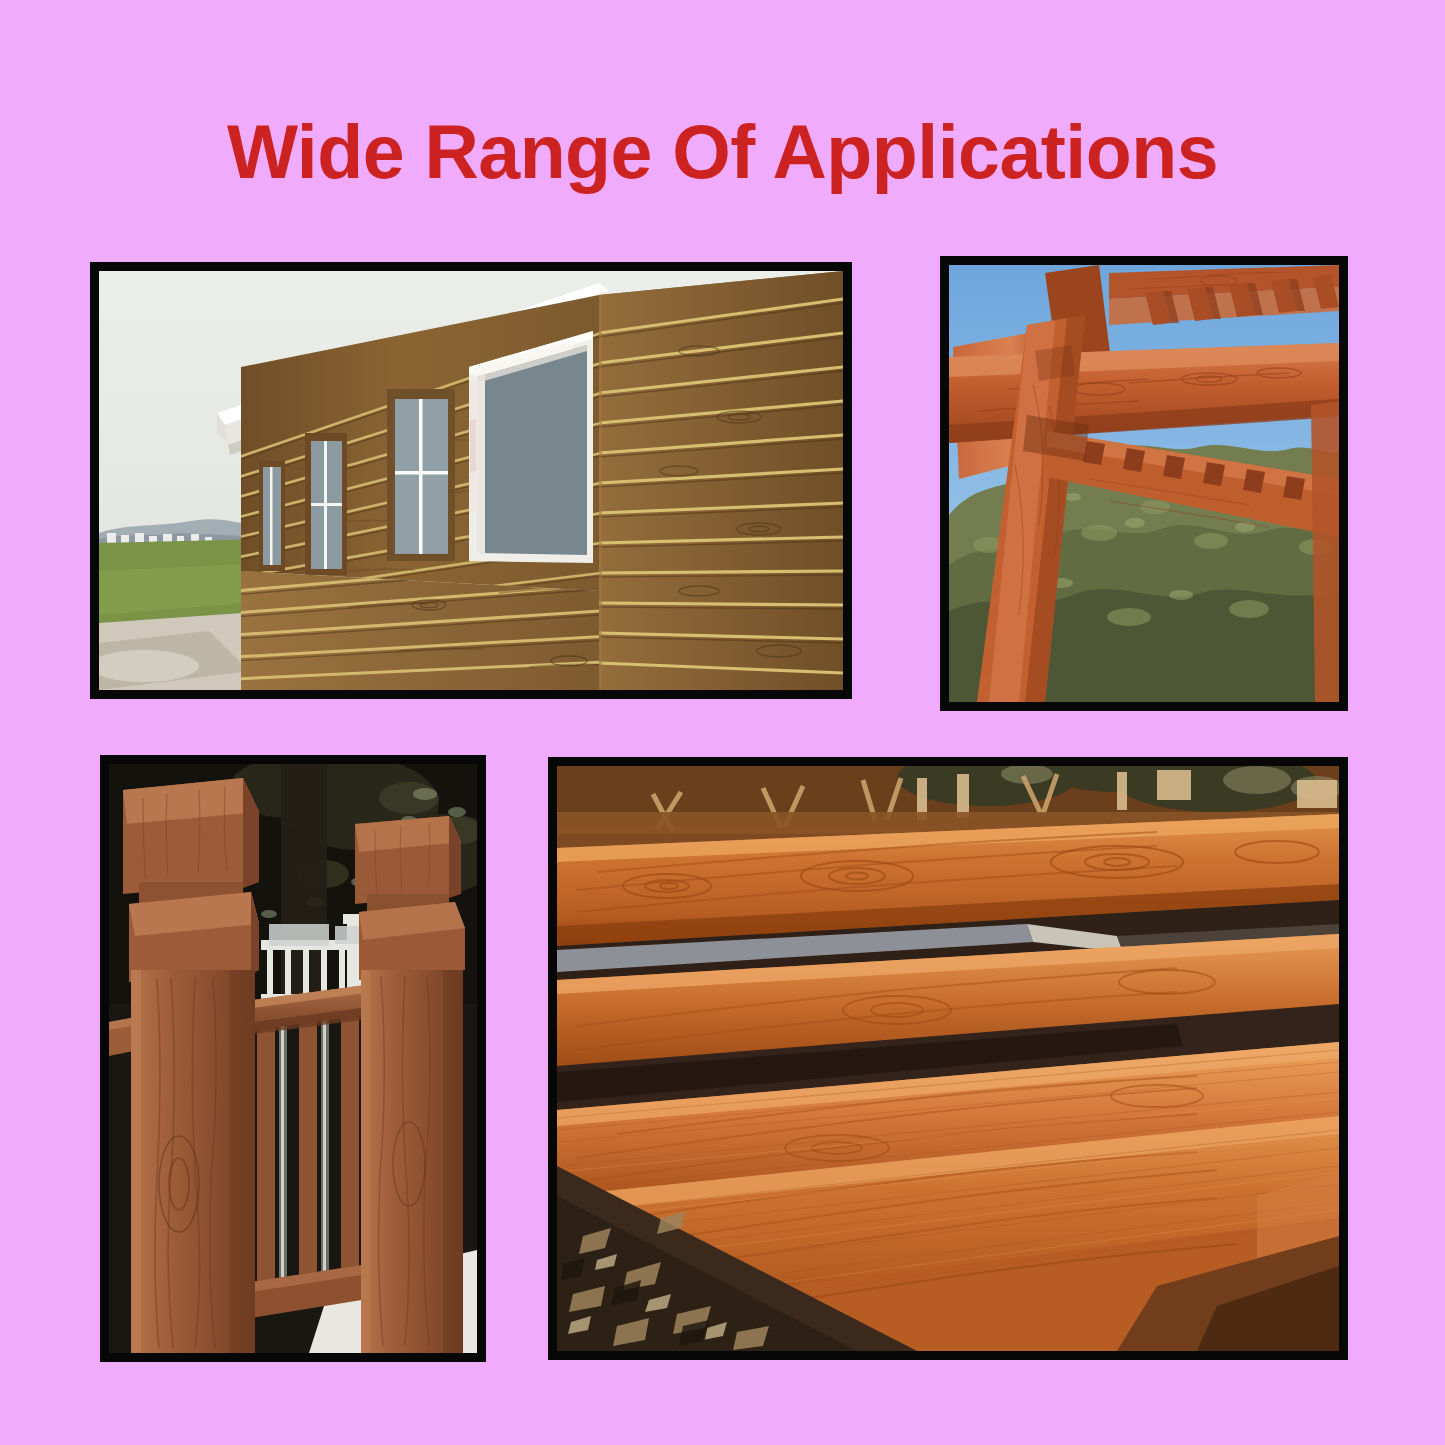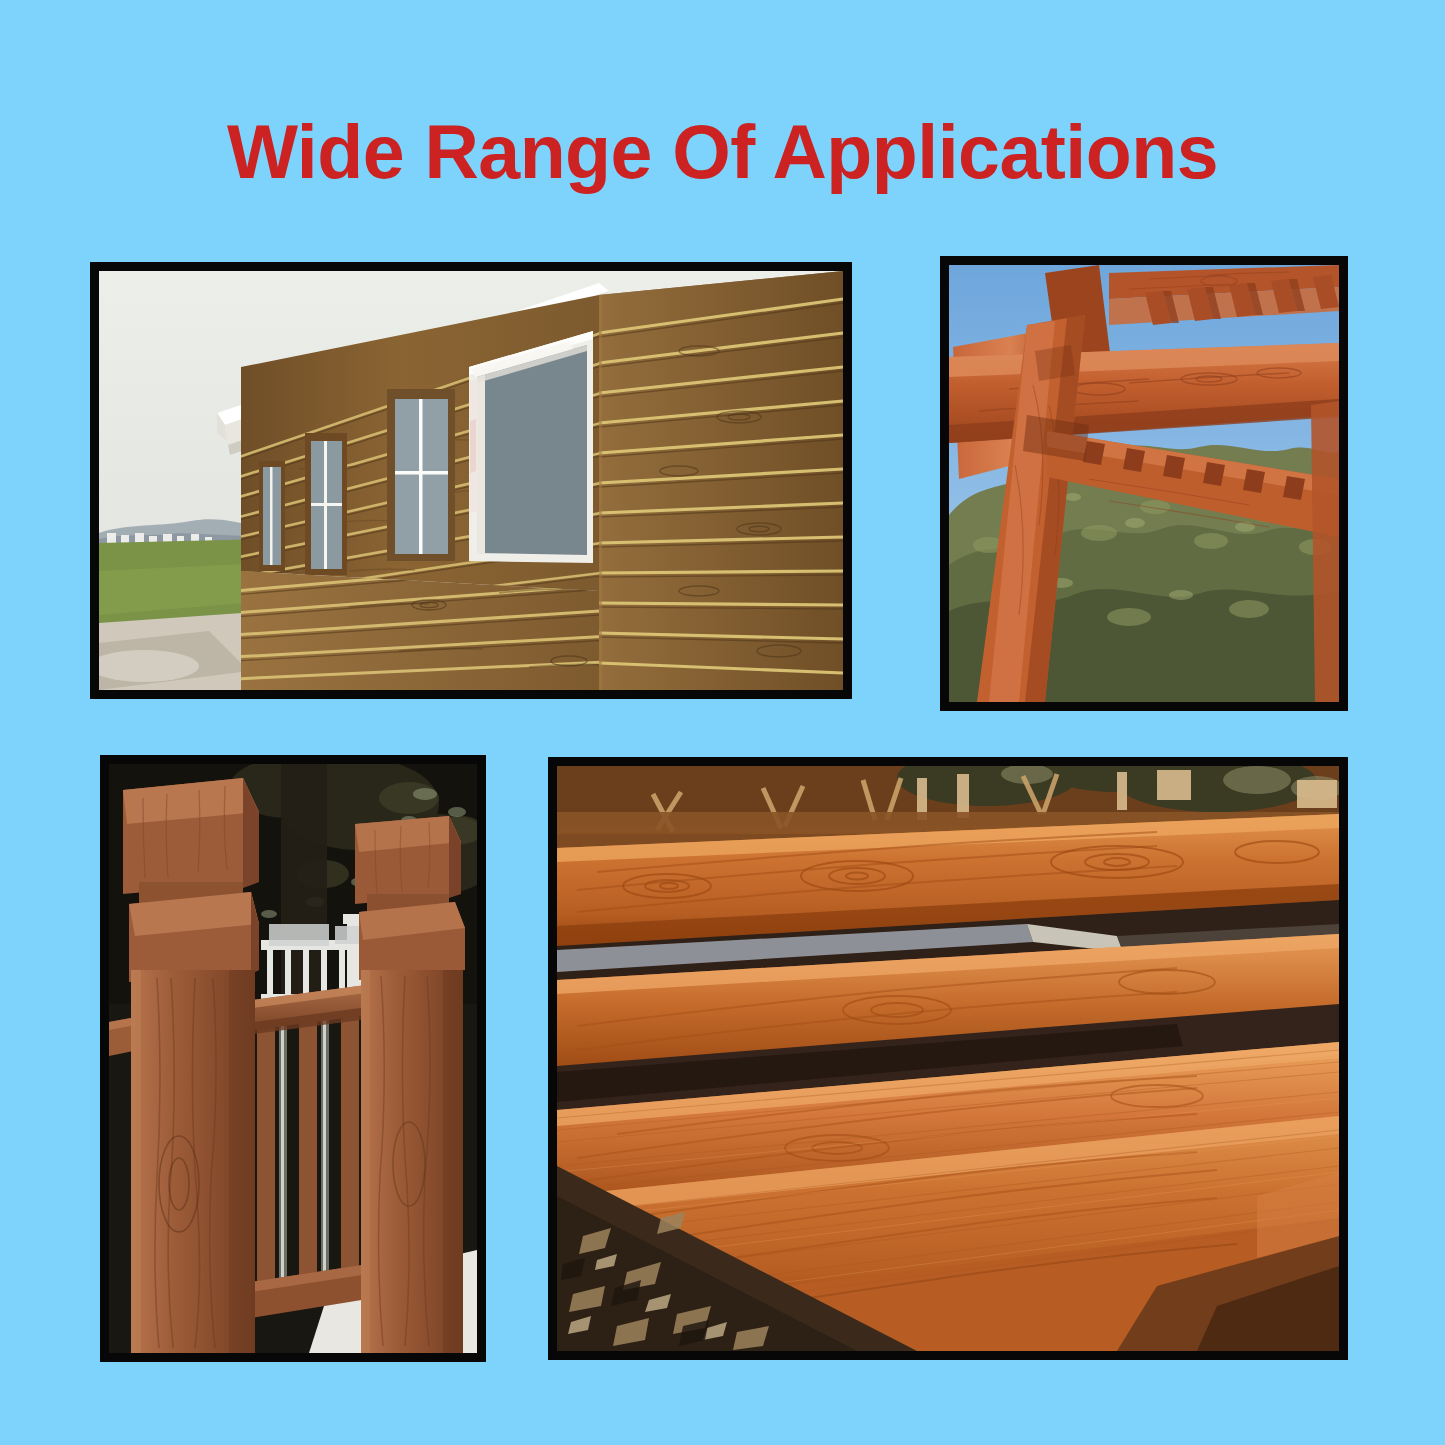--- a/index.html
+++ b/index.html
@@ -12,21 +12,21 @@
     height: 1445px;
     font-family: "Liberation Sans", sans-serif;
     overflow: hidden;
     position: relative;
   }
 
   #page {
     position: relative;
     width: 1445px;
     height: 1445px;
-    background: #7dd3fc;
+    background: #f0abfc;
   }
 
   
   .title {
     position: absolute;
     left: 0;
     top: 112px;
     width: 1445px;
     text-align: center;
     font-family: "Liberation Sans", sans-serif;

